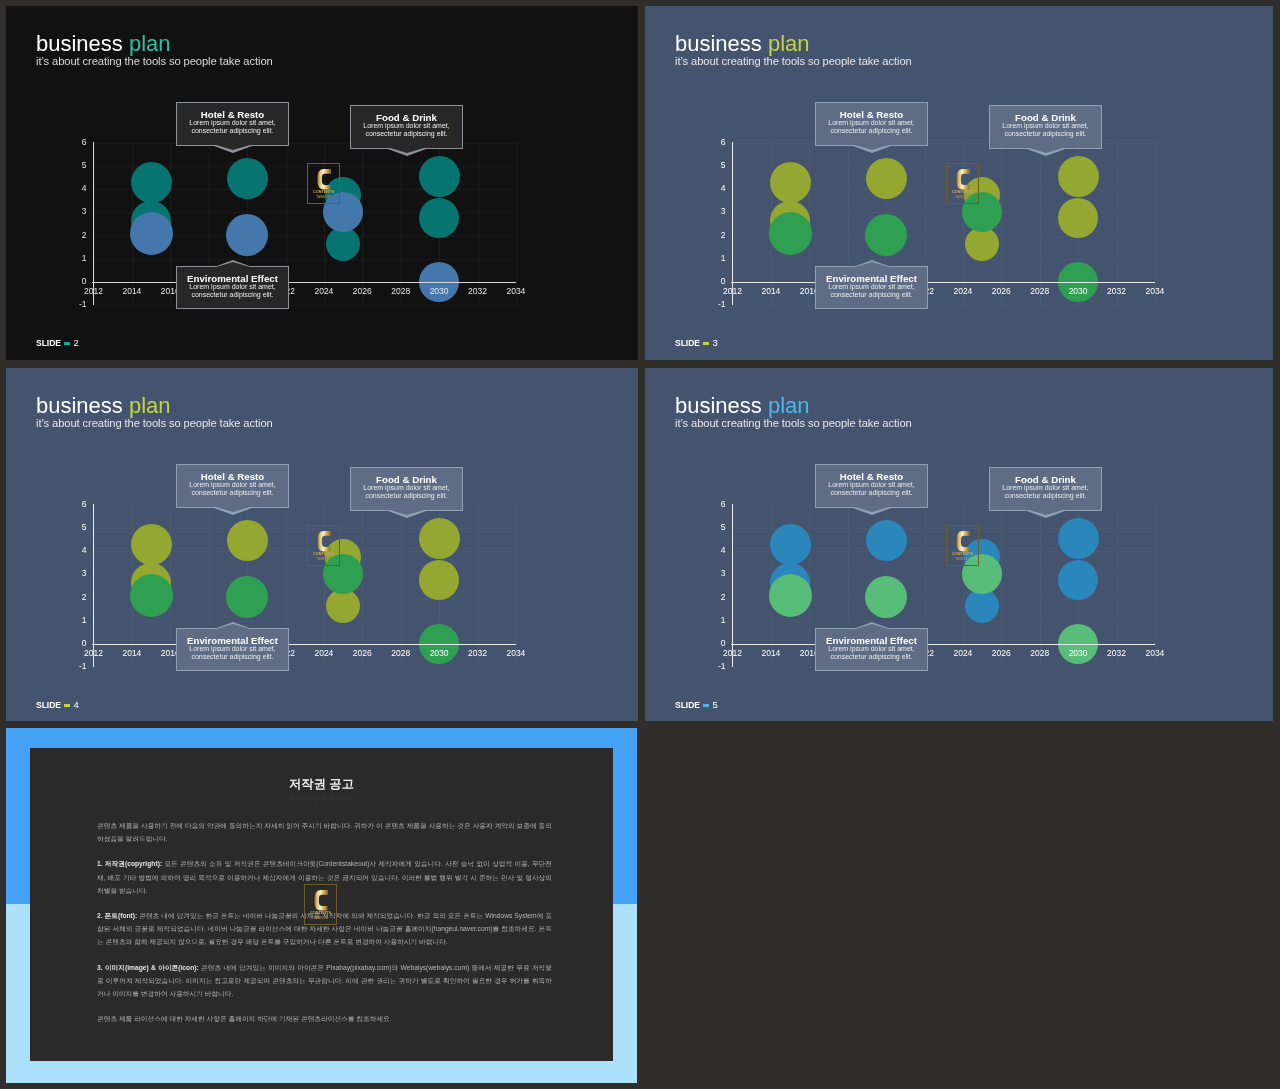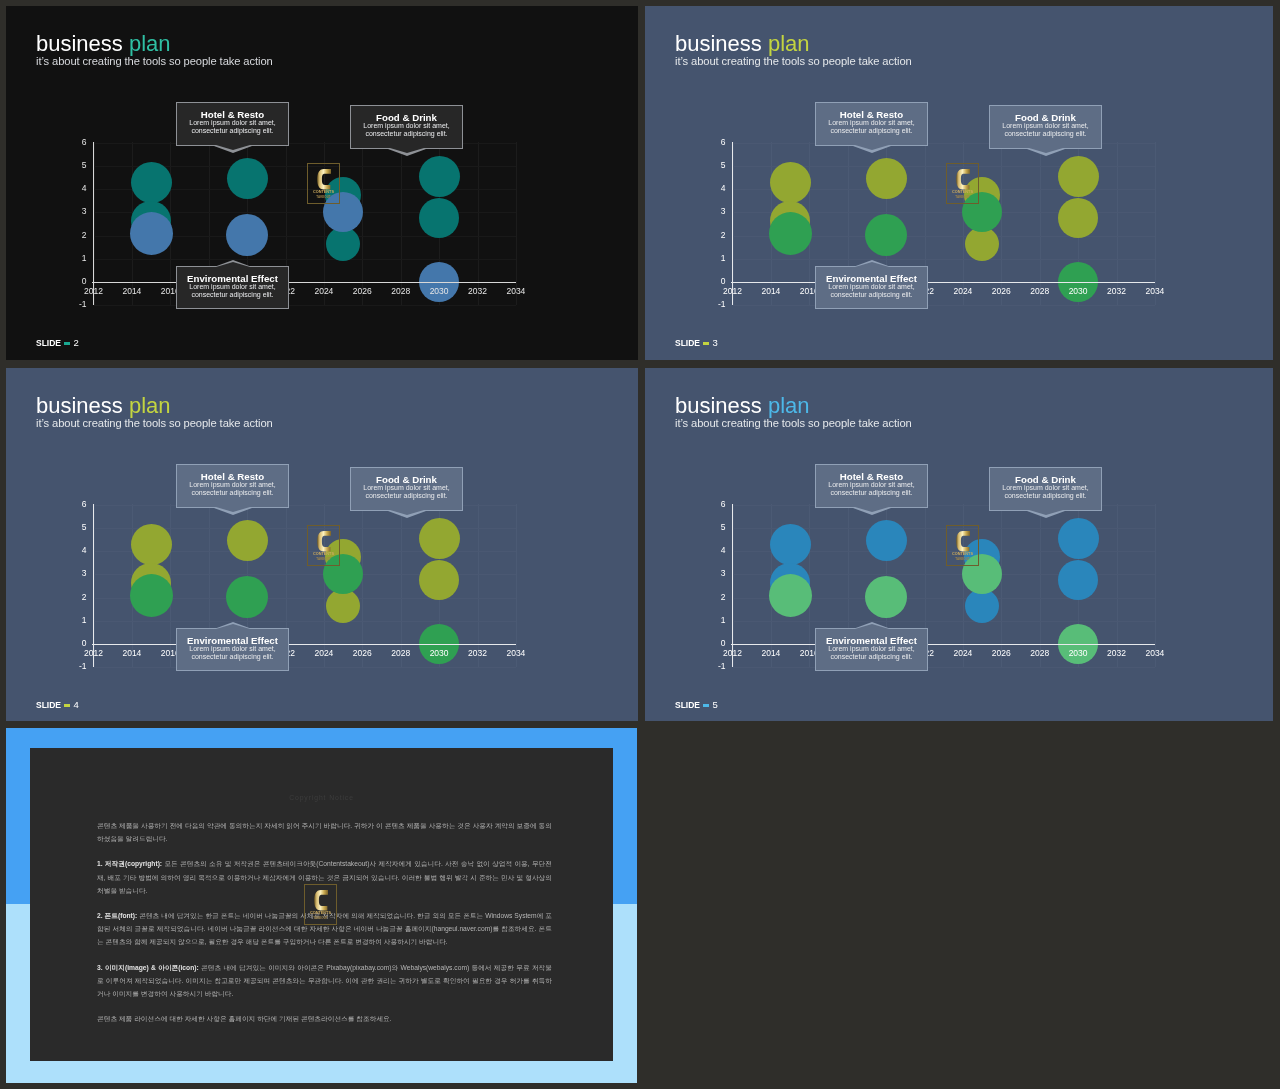--- a/index.html
+++ b/index.html
@@ -463,20 +463,21 @@
       </div>
       <div class="hdr">
         <div class="title"><span class="w">business</span> <span style="color: rgb(77, 184, 232);">plan</span></div>
         <div class="sub" style="color: rgb(228, 231, 234);">it’s about creating the tools so people take action</div>
       </div>
       <div class="ftr"><span>SLIDE</span><span class="dash" style="background: rgb(77, 184, 232);"></span><span class="num">5</span></div>
     </div>
     <div class="slide sl-4">
       <div class="cp-outer">
         <div class="cp-inner">
+          <div class="cp-title">저작권 공고</div>
           <div class="cp-sub">Copyright Notice</div>
           <div class="cp-body">
             <p>콘텐츠 제품을 사용하기 전에 다음의 약관에 동의하는지 자세히 읽어 주시기 바랍니다. 귀하가 이 콘텐츠 제품을 사용하는 것은 사용자 계약의 보증에 동의하셨음을 알려드립니다.</p>
             <p><b>1. 저작권(copyright):</b> 모든 콘텐츠의 소유 및 저작권은 콘텐츠테이크아웃(Contentstakeout)사 제작자에게 있습니다. 사전 승낙 없이 상업적 이용, 무단전재, 배포 기타 방법에 의하여 영리 목적으로 이용하거나 제삼자에게 이용하는 것은 금지되어 있습니다. 이러한 불법 행위 발각 시 준하는 민사 및 형사상의 처벌을 받습니다.</p>
             <p><b>2. 폰트(font):</b> 콘텐츠 내에 담겨있는 한글 폰트는 네이버 나눔글꼴의 서체로 저작자에 의해 제작되었습니다. 한글 외의 모든 폰트는 Windows System에 포함된 서체의 글꼴로 제작되었습니다. 네이버 나눔글꼴 라이선스에 대한 자세한 사항은 네이버 나눔글꼴 홈페이지(hangeul.naver.com)를 참조하세요. 폰트는 콘텐츠와 함께 제공되지 않으므로, 필요한 경우 해당 폰트를 구입하거나 다른 폰트로 변경하여 사용하시기 바랍니다.</p>
             <p><b>3. 이미지(image) &amp; 아이콘(icon):</b> 콘텐츠 내에 담겨있는 이미지와 아이콘은 Pixabay(pixabay.com)와 Webalys(webalys.com) 등에서 제공한 무료 저작물로 이루어져 제작되었습니다. 이미지는 참고로만 제공되며 콘텐츠와는 무관합니다. 이에 관한 권리는 귀하가 별도로 확인하여 필요한 경우 허가를 취득하거나 이미지를 변경하여 사용하시기 바랍니다.</p>
             <p>콘텐츠 제품 라이선스에 대한 자세한 사항은 홈페이지 하단에 기재된 콘텐츠라이선스를 참조하세요.</p>
           </div>
         </div>
       </div>

